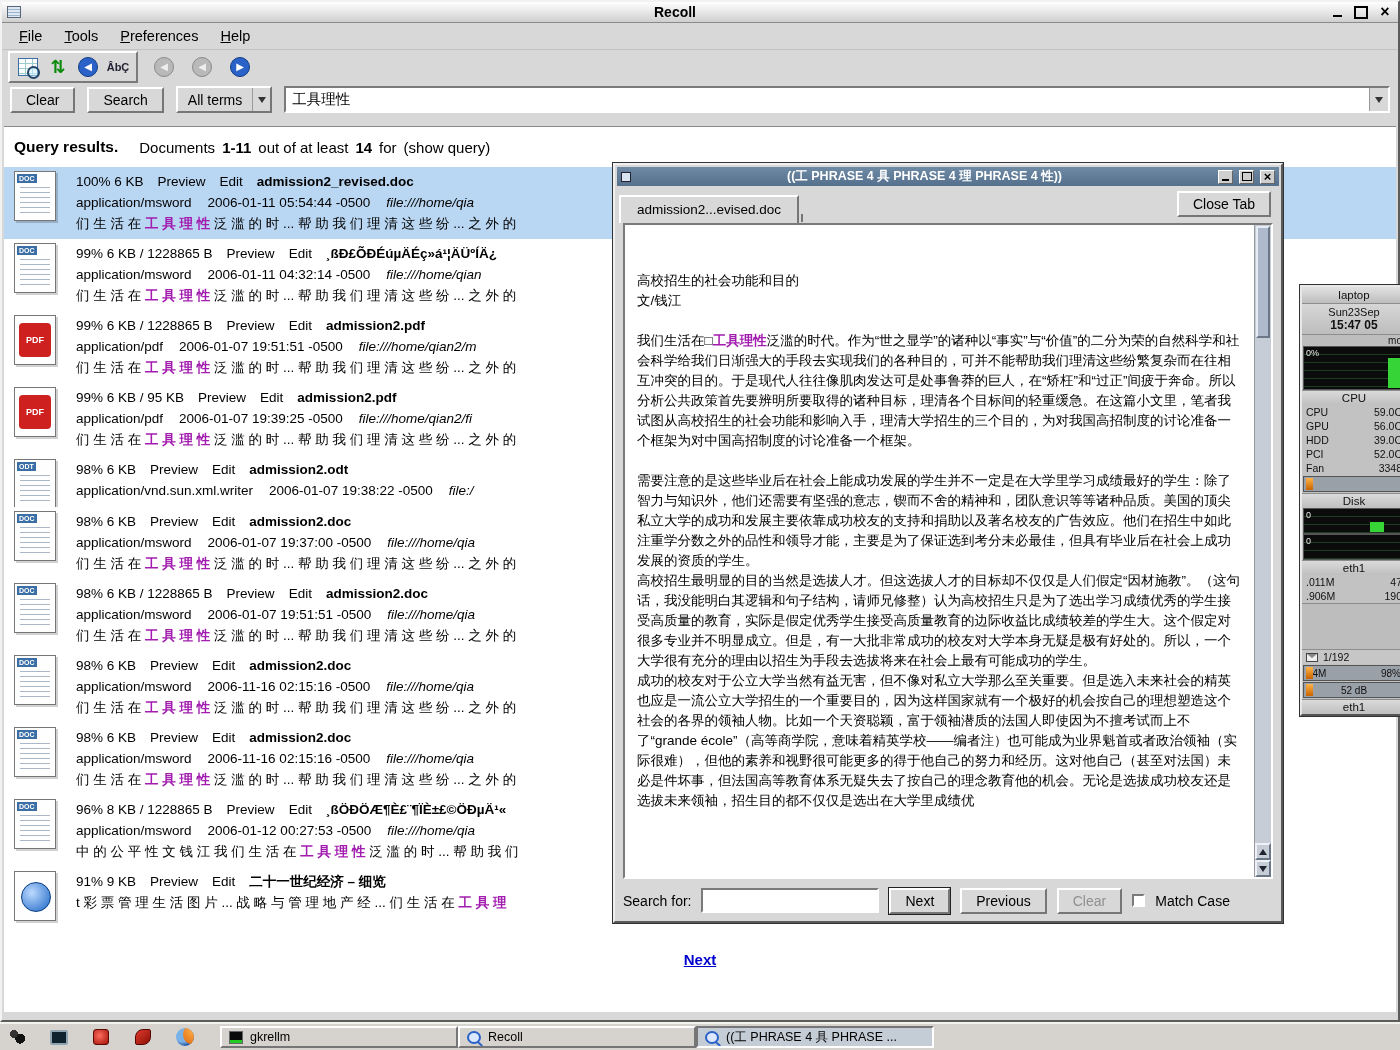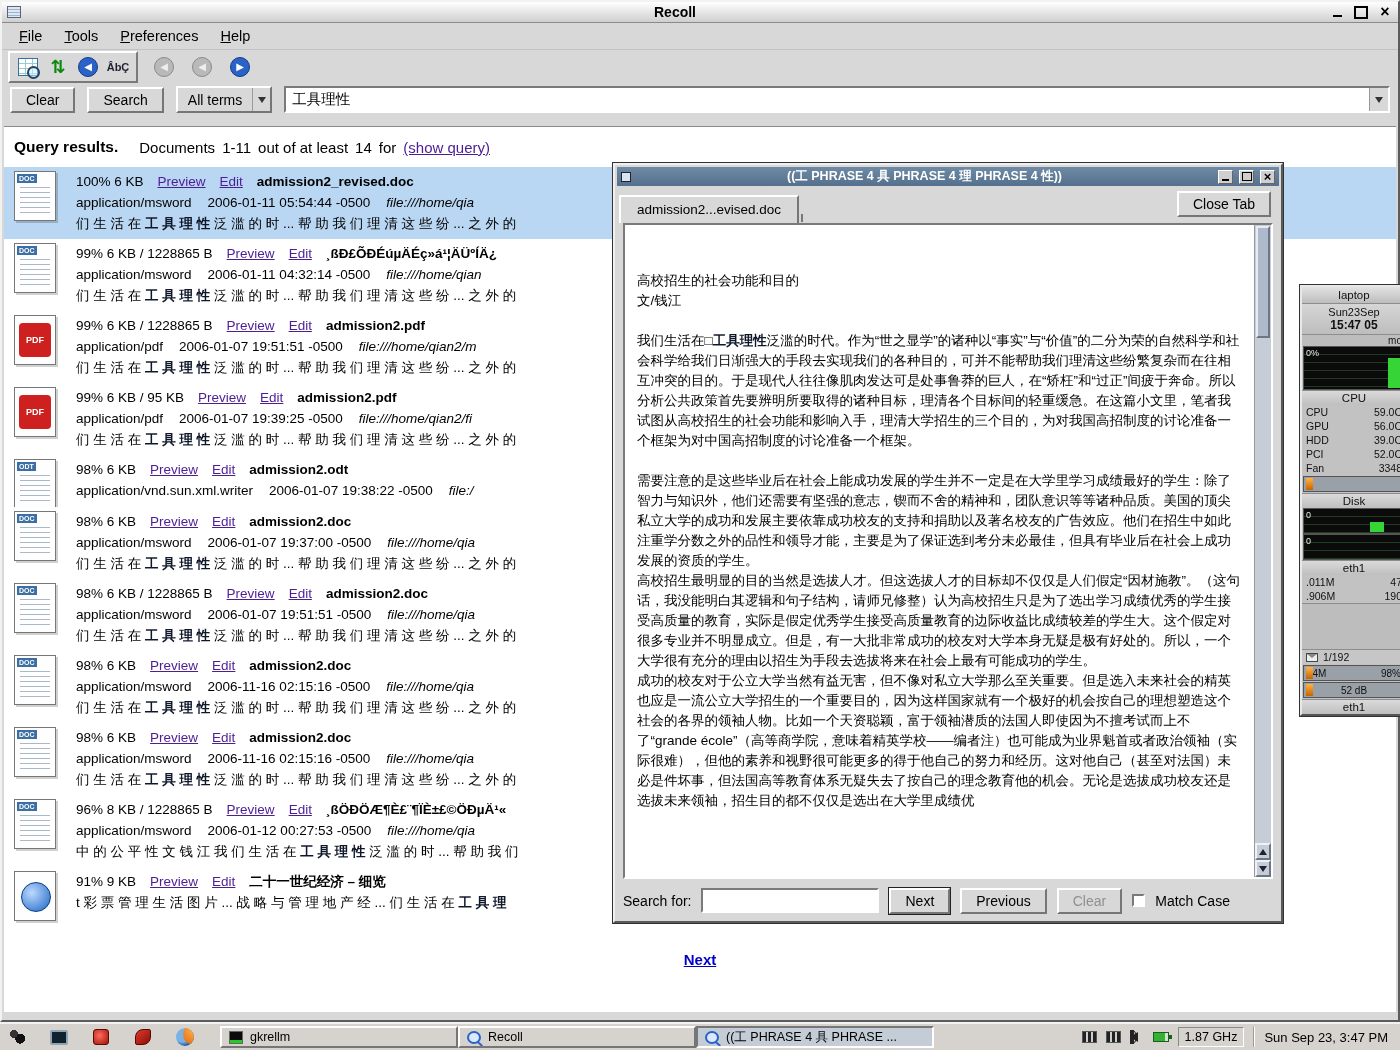--- a/index.html
+++ b/index.html
@@ -44,37 +44,37 @@
 .combo .carr{width:18px;display:flex;align-items:center;justify-content:center;border-left:1px solid #9a9a9a}
 .tri-down{width:0;height:0;border-left:4px solid transparent;border-right:4px solid transparent;border-top:6px solid #333}
 .query-combo{flex:1;display:flex;height:27px;border:2px solid;border-color:#7a7a7a #ffffff #ffffff #7a7a7a;background:#fff}
 .query-combo input{flex:1;border:none;outline:none;font-size:14.5px;padding:0 6px;font-family:inherit;background:#fff}
 .query-combo .carr{width:19px;display:flex;align-items:center;justify-content:center;background:#d8d8d8;border-left:1px solid #999}
 
 
 .results{position:absolute;left:2px;top:124px;right:2px;bottom:8px;background:#fff;overflow:hidden;border-top:1px solid #8a8a8a}
 .results-header{height:40px;display:flex;align-items:center;gap:7px;padding:0 10px;font-size:15px}
 .qr-title{font-weight:bold;font-size:15.5px;margin-right:14px}
-.results-header b{font-weight:normal}
-a.link,.rlink{color:#4c1d95;text-decoration:underline;cursor:pointer}
+.results-header b{font-weight:bold}
+a.link,.rlink{color:#000000;cursor:pointer}
 .rrow{display:flex;gap:20px;padding:4px 8px 0 10px;height:72px;overflow:hidden}
 .rrow.two{height:52px}
 .rrow.selected{background:#b9d6f2}
 .ficon{width:42px;height:50px;background:#fefefe;border:1px solid #777;position:relative;flex:none;box-shadow:2px 2px 0 rgba(0,0,0,.18)}
 .ficon .ftag{position:absolute;top:2px;left:2px;background:#3a6ea5;color:#fff;font-size:7px;font-weight:bold;padding:1px 2px;line-height:1}
 .ficon .flines{position:absolute;left:5px;right:5px;top:15px;bottom:5px;background:repeating-linear-gradient(#aab8c8 0 1px,#0000 1px 5px)}
 .ficon .pbody{position:absolute;inset:7px 4px;background:#cf2020;border-radius:4px;color:#fff;font-weight:bold;font-size:9px;display:flex;align-items:center;justify-content:center}
 .ficon .globe{position:absolute;left:6px;top:10px;width:30px;height:30px;border-radius:50%;border:1px solid #0a3c80;background:radial-gradient(circle at 35% 35%,#bcd9ff,#1b66c4)}
 .rtext{display:flex;flex-direction:column;font-size:13.5px;line-height:21px;min-width:0}
 .rline1{display:flex;gap:14px;align-items:baseline;white-space:nowrap}
 .fname{font-weight:bold}
 .rline2{display:flex;gap:16px;white-space:nowrap}
 .url{font-style:italic}
 .snippet{white-space:nowrap}
-.hl{color:#0f172a;font-weight:bold}
+.hl{color:#a21caf;font-weight:bold}
 .next-link{display:block;text-align:center;margin-top:12px;font-size:15px;font-weight:bold;color:#0000cc;text-decoration:underline;cursor:pointer}
 
 
 .preview-win{position:absolute;left:613px;top:163px;width:670px;height:760px;background:#d8d8d8;border:2px solid;border-color:#f0f0f0 #5a5a5a #5a5a5a #f0f0f0;outline:1px solid #333}
 .pv-titlebar{position:absolute;left:2px;right:2px;top:2px;height:19px;background:linear-gradient(#6e8aa5,#54708c);display:flex;align-items:center;padding:0 4px;gap:6px}
 .pv-titlebar .pw-icon{width:10px;height:10px;background:#d8e4f0;border:1px solid #223}
 .pv-titlebar .title{flex:1;text-align:center;color:#fff;font-weight:bold;font-size:12.5px;white-space:nowrap;overflow:hidden}
 .pbtn{width:15px;height:14px;background:#cfcfcf;border:1px solid;border-color:#fff #666 #666 #fff;display:flex;align-items:center;justify-content:center;font-size:10px;font-weight:bold}
 .pbtn.min::after{content:"";width:7px;height:2px;background:#000;margin-top:7px}
 .pbtn.max::after{content:"";width:8px;height:7px;border:1.5px solid #000}
@@ -589,24 +589,15 @@
         </div>
         <div class="task-btn">
           <span class="task-ico recoll"></span>
           <span class="task-label">Recoll</span>
         </div>
         <div class="task-btn active">
           <span class="task-ico recoll"></span>
           <span class="task-label">((工 PHRASE 4 具 PHRASE ...</span>
         </div>
       </div>
-    <div class="tray">
-      <span class="grid-ico"></span>
-      <span class="grid-ico"></span>
-      <span class="spk"></span>
-      <span class="batt"></span>
-      <span class="freq">1.87 GHz</span>
-      <span class="tray-sep"></span>
-      <span class="clock-txt">Sun Sep 23,  3:47 PM</span>
-    </div>
   </div>
 
 </div>
 
 </body></html>

